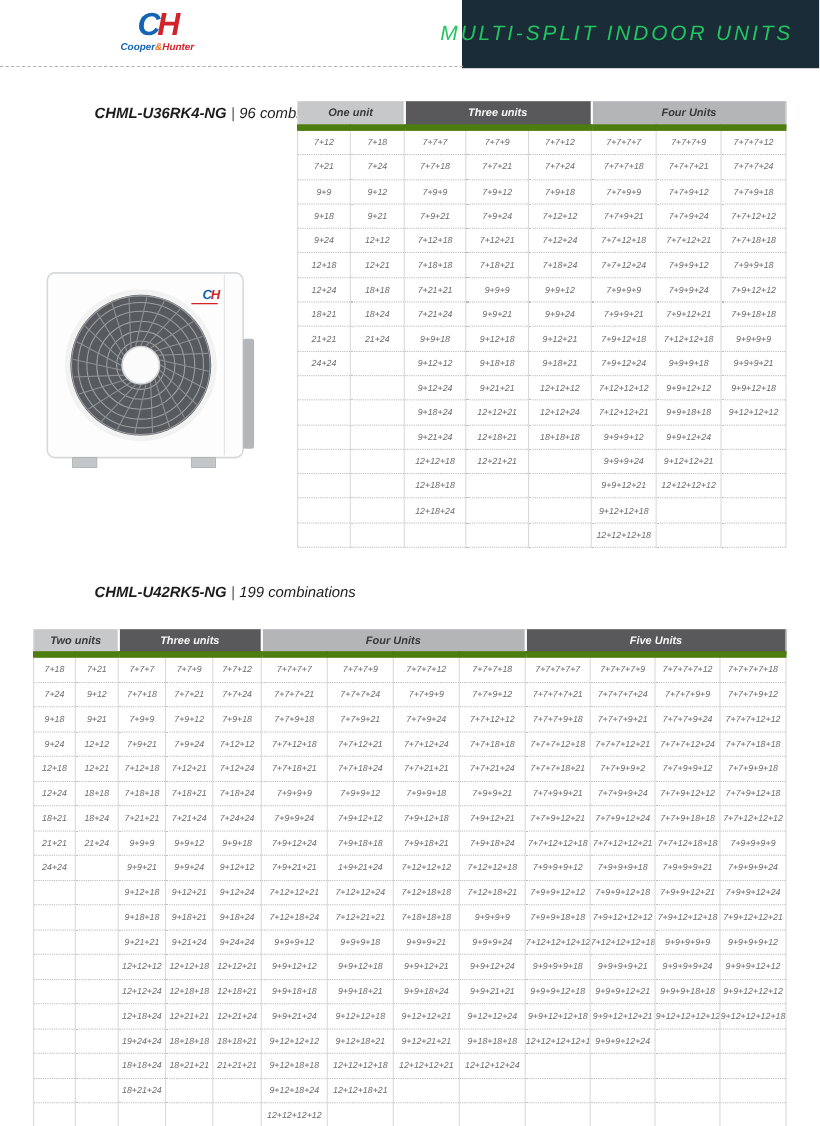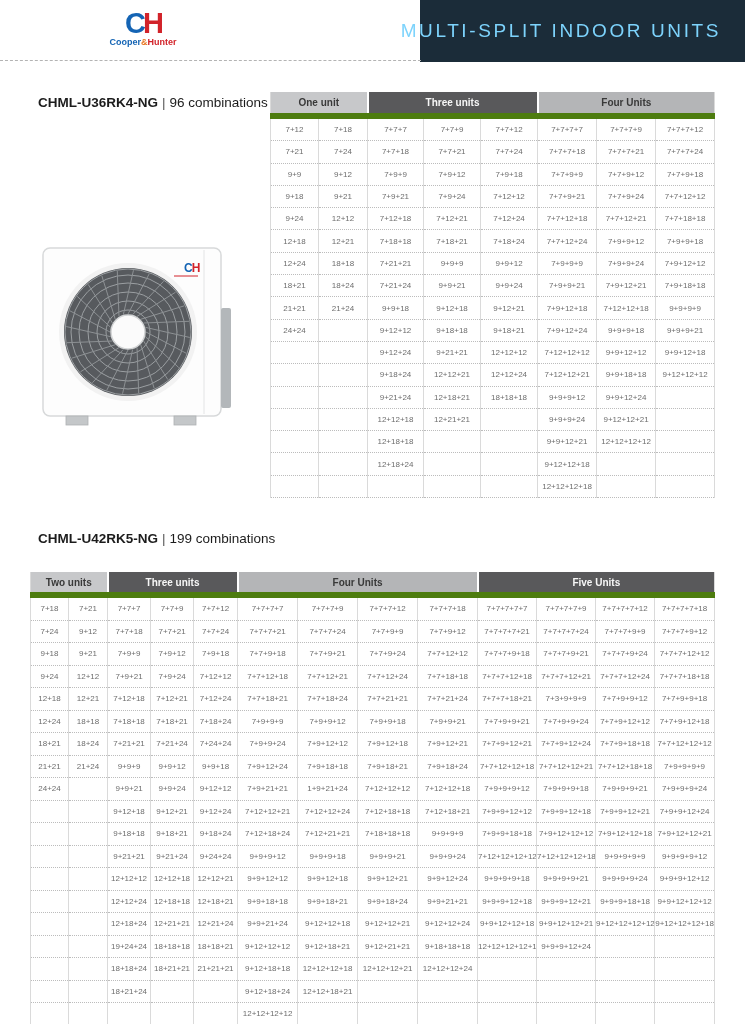--- a/index.html
+++ b/index.html
@@ -1,36 +1,36 @@
 <!DOCTYPE html>
 <html style="--banner-bg: #1b2c39; --header-dark: #59595b; --header-light: #c7c8ca; --header-mid: #b4b5b7; --logo-blue: #1464b4; --logo-red: #d2232a; --logo-orange: #e87722;"><head>
 <meta charset="utf-8">
 <style>
   html,body{margin:0;padding:0;background:#ffffff;}
   body{font-family:"Liberation Sans",sans-serif;}
-  #page{position:relative;width:745px;height:1024px;background:#fff;overflow:hidden;}
+  #page{position:relative;width:745px;height:1024px;background:#fff;overflow:hidden;font-style:italic;}
 
   
   .banner{position:absolute;top:0;left:420px;width:325px;height:62px;
     background:var(--banner-bg,#1b2c39);display:flex;align-items:center;justify-content:flex-end;}
-  .banner-title{color:#7dd3fc;font-size:19px;font-weight:300;letter-spacing:2.6px;padding-right:24px;white-space:nowrap;}
+  .banner-title{color:#22c55e;font-size:19px;font-weight:300;letter-spacing:2.6px;padding-right:24px;white-space:nowrap;}
   .dashed-rule{position:absolute;top:60px;left:0;width:421px;border-top:1px dashed #b3b3b3;height:0;}
 
   .logo{position:absolute;top:9px;left:88px;width:110px;text-align:center;}
   .logo-ch{font-size:29px;font-weight:800;line-height:28px;letter-spacing:-3px;}
   .logo-ch .c{color:var(--logo-blue,#1464b4);}
   .logo-ch .h{color:var(--logo-red,#d2232a);}
   .logo-sub{font-size:9px;font-weight:700;line-height:10px;letter-spacing:0;}
   .logo-sub .blue{color:var(--logo-blue,#1464b4);}
   .logo-sub .amp{color:var(--logo-orange,#e87722);}
   .logo-sub .red{color:var(--logo-red,#d2232a);text-align:right;}
 
   
   .sec-title{position:absolute;font-size:13.5px;color:#1c1c1c;white-space:nowrap;}
-  .sec-title .model{font-weight:700;}
+  .sec-title .model{font-weight:700;margin-left:48px;}
   .sec-title .sep{font-weight:300;color:#555;padding:0 4px;}
   .sec-title .combos{font-weight:400;}
   #title1{left:38px;top:95px;}
   #title2{left:38px;top:531px;}
 
   
   .combo-table{border-collapse:collapse;table-layout:fixed;border-left:1px solid #dadada;border-right:1px solid #dadada;}
   .combo-table th{font-size:10px;font-weight:700;padding:0;border-left:2px solid #fff;border-right:2px solid #fff;border-bottom:6px solid #4d7c0f;}
   .combo-table th.light{background:var(--header-light,#c7c8ca);color:#393939;}
   .combo-table th.dark{background:var(--header-dark,#59595b);color:#f7f7f7;}
@@ -406,21 +406,21 @@
             <td>12+18</td>
             <td>12+21</td>
             <td>7+12+18</td>
             <td>7+12+21</td>
             <td>7+12+24</td>
             <td>7+7+18+21</td>
             <td>7+7+18+24</td>
             <td>7+7+21+21</td>
             <td>7+7+21+24</td>
             <td>7+7+7+18+21</td>
-            <td>7+3+9+9+9</td>
+            <td>7+7+9+9+2</td>
             <td>7+7+9+9+12</td>
             <td>7+7+9+9+18</td>
           </tr>
           <tr>
             <td>12+24</td>
             <td>18+18</td>
             <td>7+18+18</td>
             <td>7+18+21</td>
             <td>7+18+24</td>
             <td>7+9+9+9</td>

